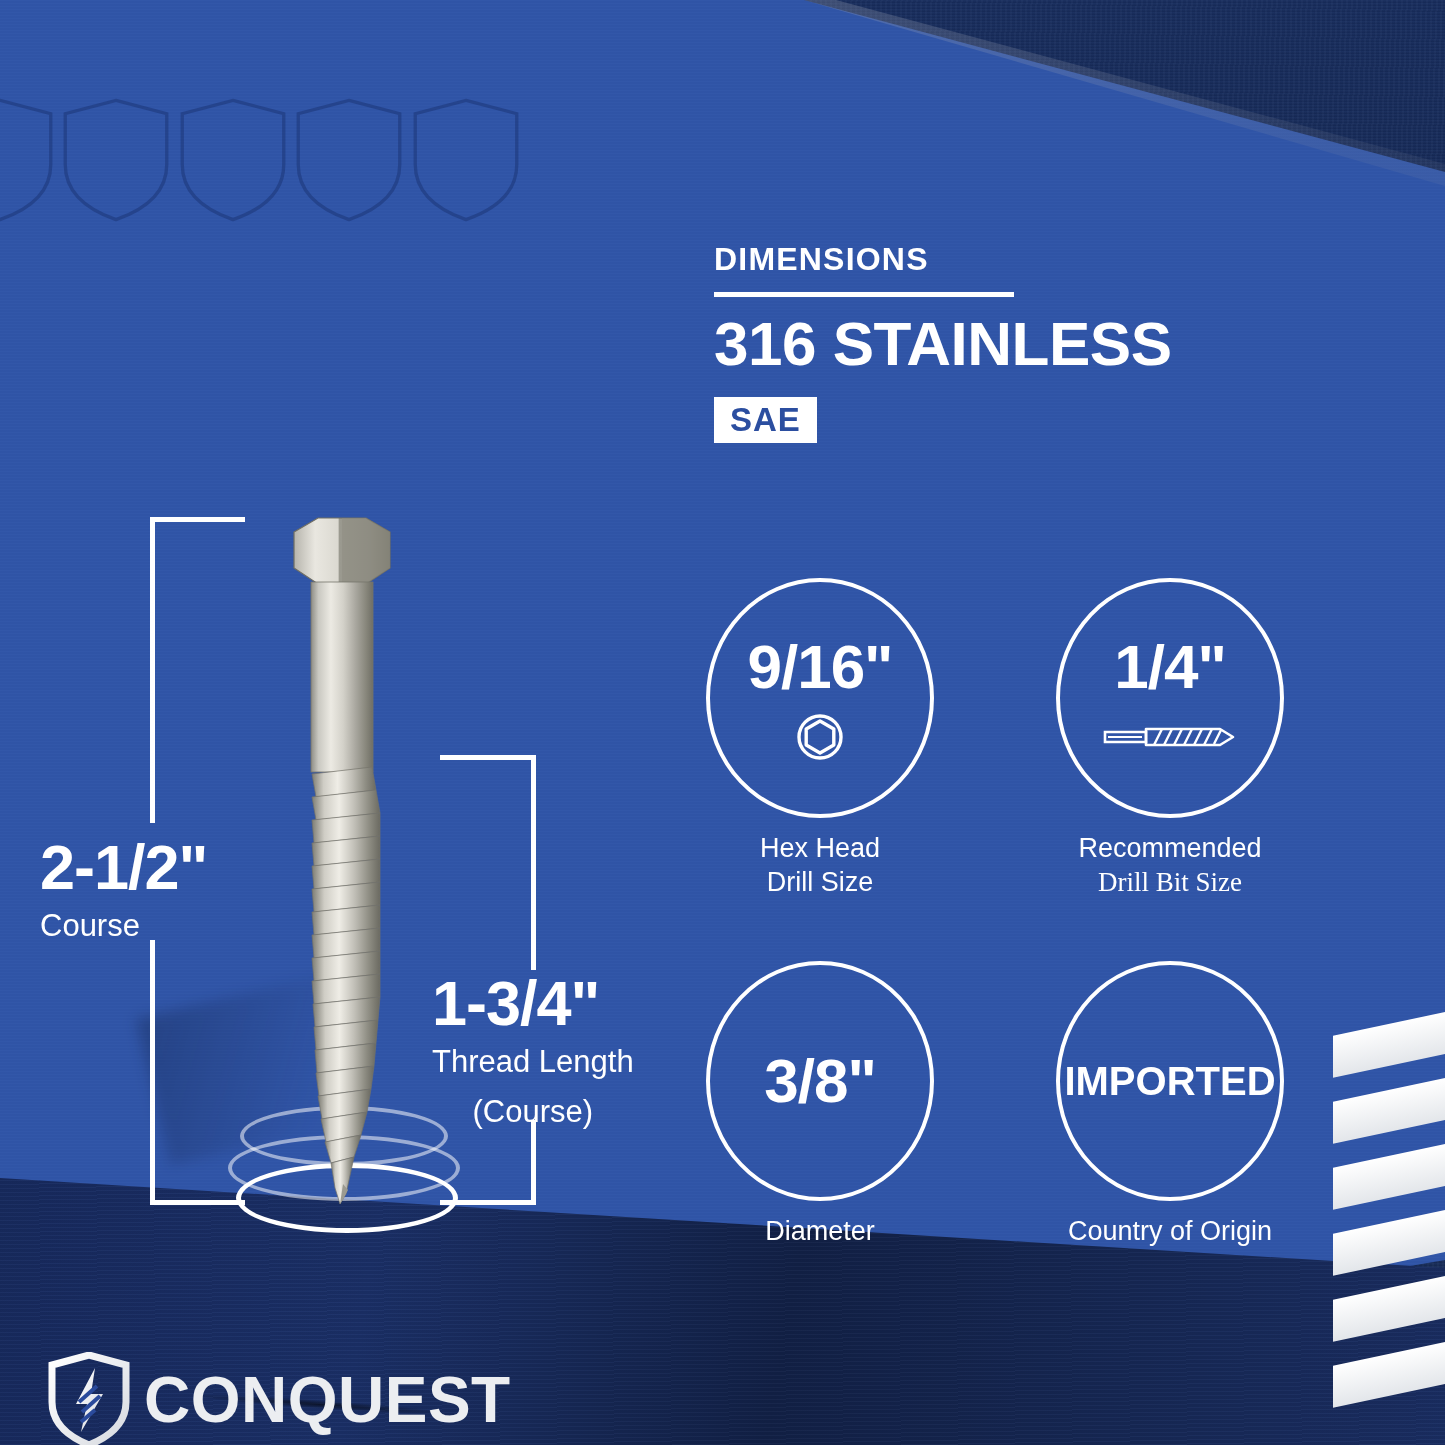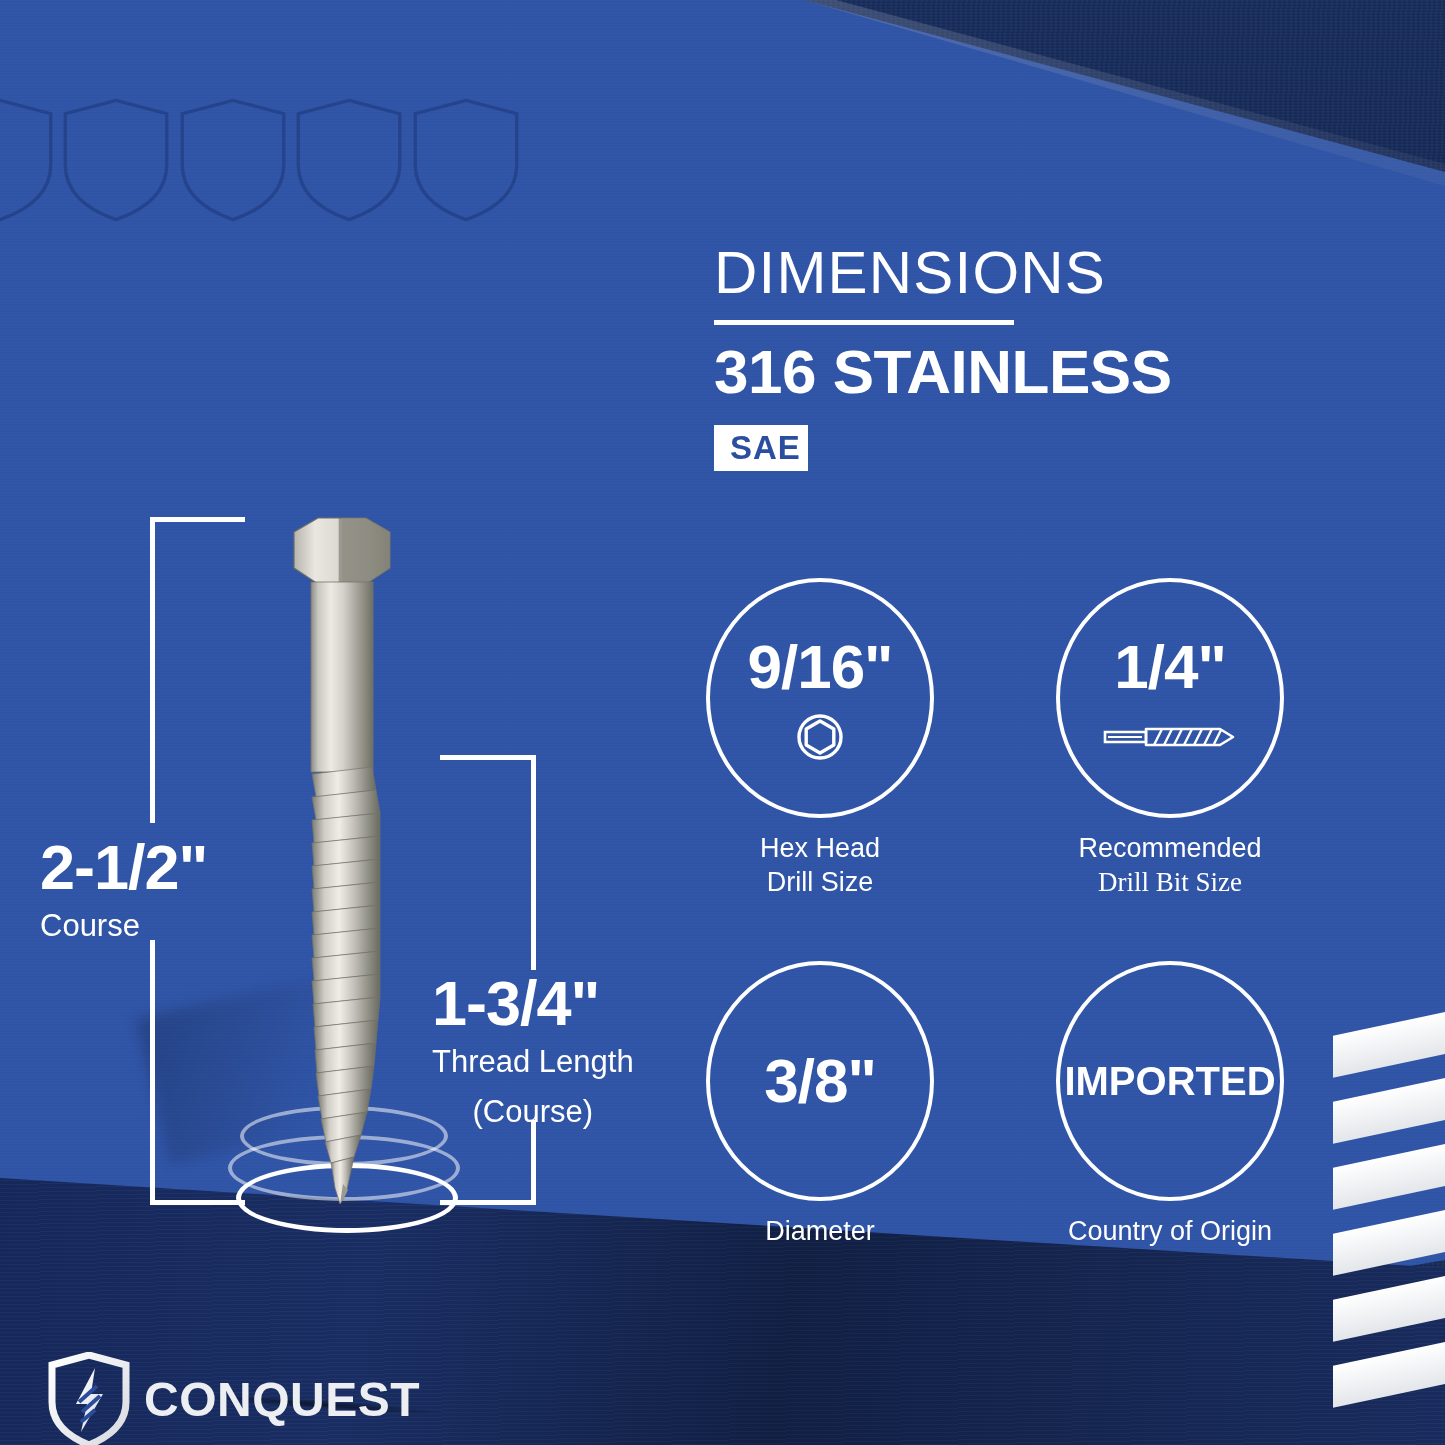--- a/index.html
+++ b/index.html
@@ -71,32 +71,32 @@
   .stripe{
     position:absolute;right:0;width:112px;height:42px;
     background:linear-gradient(180deg,#ffffff,#e3e6ea);
     transform-origin:right center;
     transform:skewY(-12deg);
   }
 
   
   .rcol{position:absolute;left:714px;top:243px;width:600px;}
   .eyebrow{
-    color:#fff;font-size:60px;letter-spacing:1.2px;font-weight:400;line-height:1;
+    color:#fff;font-size:32px;letter-spacing:1.2px;font-weight:700;line-height:1;
     font-family:"Liberation Sans","DejaVu Sans",sans-serif;
   }
   .rule{width:300px;height:5px;background:#fff;margin:17px 0 14px 0;}
   .title{
     color:#fff;font-size:62px;font-weight:bold;line-height:1.06;
     letter-spacing:-.5px;text-transform:uppercase;
   }
   .sae{
     display:inline-block;background:#fff;color:#2b4ea0;
     font-size:33px;font-weight:bold;letter-spacing:1px;
-    padding:6px 7px 7px 16px;margin-top:20px;line-height:1;
+    padding:6px 16px 7px 16px;margin-top:20px;line-height:1;
   }
 
   
   .badges{position:absolute;left:700px;top:578px;width:620px;}
   .brow{display:flex;gap:110px;margin-bottom:28px;}
   .badge{width:240px;text-align:center;}
   .circle{
     width:228px;height:240px;margin:0 auto;border:4px solid #fff;border-radius:50%;
     display:flex;flex-direction:column;align-items:center;justify-content:center;
     box-sizing:border-box;
@@ -128,21 +128,21 @@
     background:linear-gradient(118deg, rgba(10,22,50,.30), rgba(10,22,50,0) 72%);
     transform:rotate(-13deg);filter:blur(7px);
   }
 
   
   .bolt{position:absolute;left:272px;top:512px;width:140px;height:700px;}
 
   
   .logo{position:absolute;left:48px;top:1352px;display:flex;align-items:center;gap:14px;}
   .logo-name{
-    color:#eceef1;font-size:48px;font-weight:bold;letter-spacing:.5px;line-height:1;
+    color:#eceef1;font-size:64px;font-weight:bold;letter-spacing:.5px;line-height:1;
   }
 </style>
 </head>
 <body>
 
 <div class="stage">
 
   <div class="wood"></div>
 
   <div class="panel">

